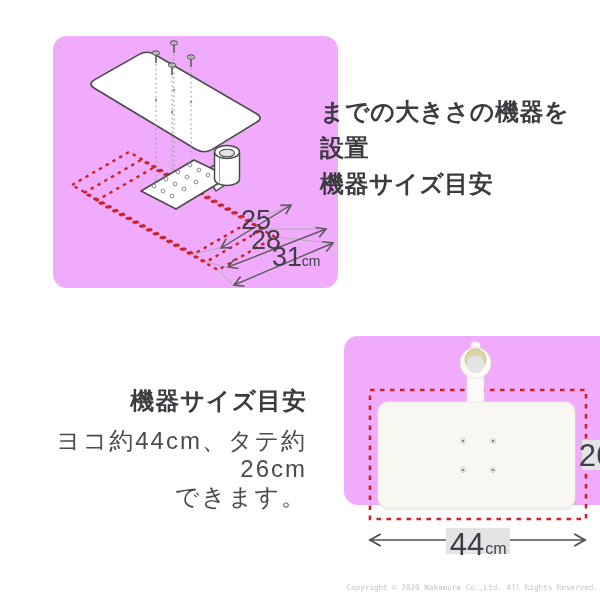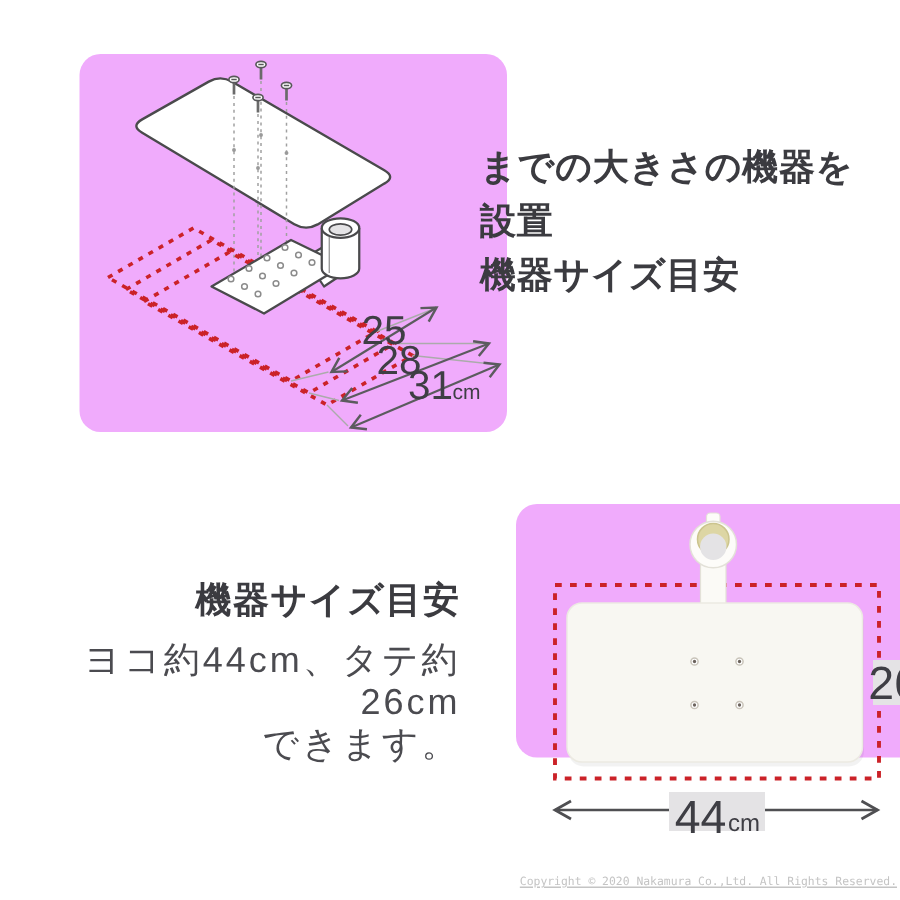--- a/index.html
+++ b/index.html
@@ -15,21 +15,21 @@
   .tb{position:absolute;color:#3b3b40;}
   .tb-top{left:320px;top:94px;width:272px;}
   .tb-top .hd{font-size:24px;font-weight:700;line-height:36px;letter-spacing:0.5px;color:#3b3b40;margin:0;}
   .tb-top .bd{font-size:18px;line-height:32px;letter-spacing:0.5px;color:#4b4b50;margin:4px 0 0 0;}
   .tb-bottom{left:23px;top:386px;width:284px;text-align:right;}
   .tb-bottom .hd{font-size:24px;font-weight:700;line-height:30px;letter-spacing:1px;color:#3b3b40;margin:0;}
   .tb-bottom .bd{font-size:24px;line-height:28px;letter-spacing:2px;color:#4b4b50;margin:11px 0 0 0;}
   .hd span,.bd span{display:block;}
   .copyright{
     position:absolute;right:2px;top:583px;
-    font-family:"DejaVu Sans Mono",monospace;font-size:7.6px;letter-spacing:0px;color:#c4c4c4;text-decoration:underline;
+    font-family:"DejaVu Sans Mono",monospace;font-size:7.6px;letter-spacing:0px;color:#c4c4c4;
   }
   svg{display:block;}
   .dimnum{font-family:"Liberation Sans",sans-serif;fill:#3e3e44;}
 </style>
 </head>
 <body>
 
 <div class="canvas">
 
   <section class="panel panel-depth">

